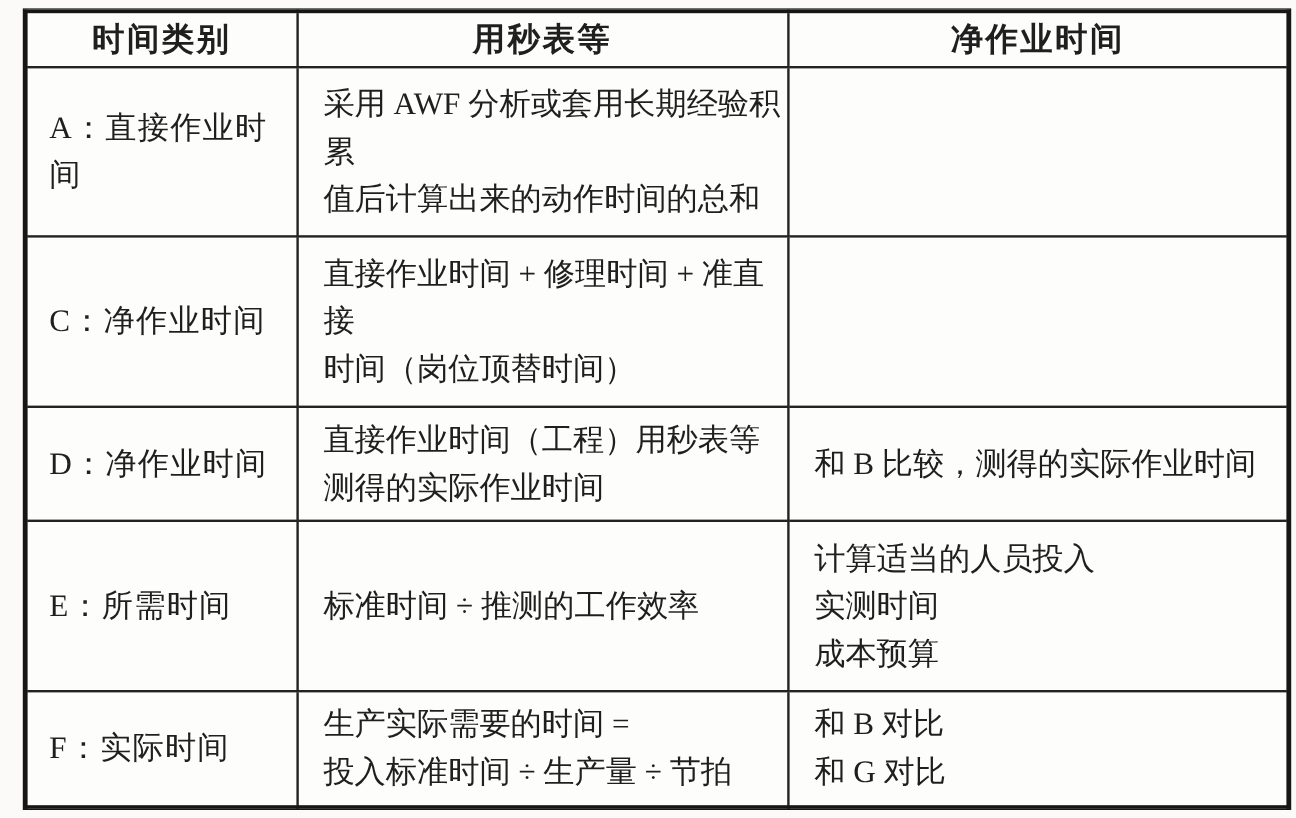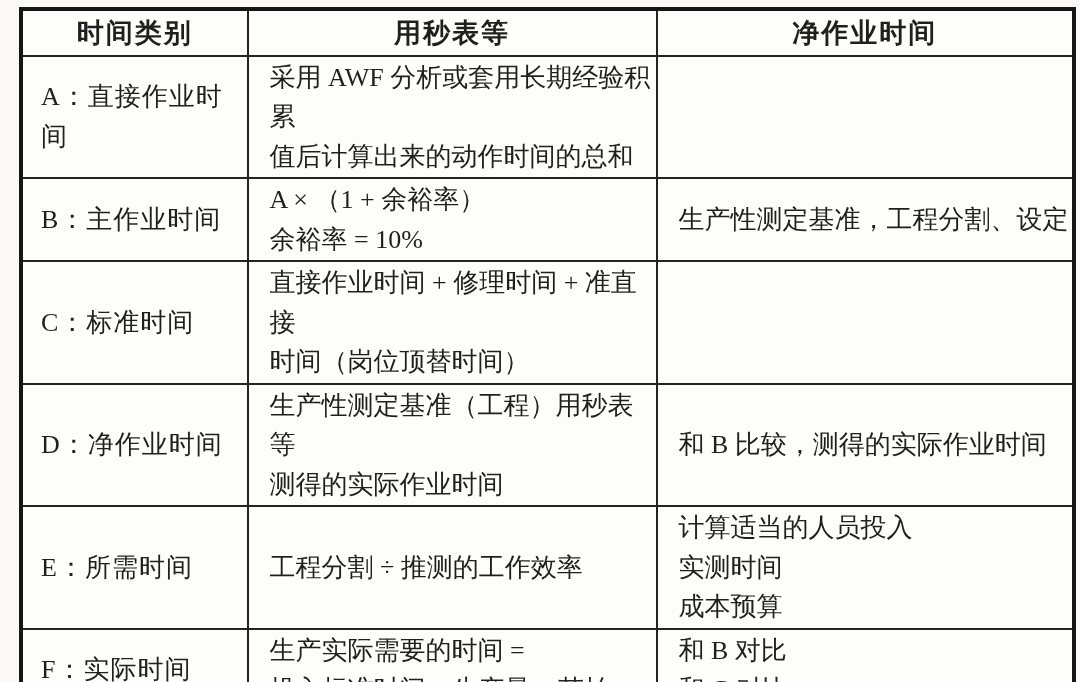--- a/index.html
+++ b/index.html
@@ -82,41 +82,35 @@
         <th>净作业时间</th>
       </tr>
     </thead>
     <tbody>
       <tr class="r-a">
         <td class="cat">A：直接作业时间</td>
         <td class="calc">采用 AWF 分析或套用长期经验积累
 值后计算出来的动作时间的总和</td>
         <td class="usage"></td>
       </tr>
-      <tr class="r-b">
-        <td class="cat">B：主作业时间</td>
-        <td class="calc">A × （1 + 余裕率）
-余裕率 = 10%</td>
-        <td class="usage">生产性测定基准，工程分割、设定</td>
-      </tr>
       <tr class="r-c">
-        <td class="cat">C：标准时间</td>
+        <td class="cat">C：净作业时间</td>
         <td class="calc">直接作业时间 + 修理时间 + 准直接
 时间（岗位顶替时间）</td>
         <td class="usage"></td>
       </tr>
       <tr class="r-d">
         <td class="cat">D：净作业时间</td>
-        <td class="calc">生产性测定基准（工程）用秒表等
+        <td class="calc">直接作业时间（工程）用秒表等
 测得的实际作业时间</td>
         <td class="usage">和 B 比较，测得的实际作业时间</td>
       </tr>
       <tr class="r-e">
         <td class="cat">E：所需时间</td>
-        <td class="calc">工程分割 ÷ 推测的工作效率</td>
+        <td class="calc">标准时间 ÷ 推测的工作效率</td>
         <td class="usage">计算适当的人员投入
 实测时间
 成本预算</td>
       </tr>
       <tr class="r-f">
         <td class="cat">F：实际时间</td>
         <td class="calc">生产实际需要的时间 =
 投入标准时间 ÷ 生产量 ÷ 节拍</td>
         <td class="usage">和 B 对比
 和 G 对比</td>

